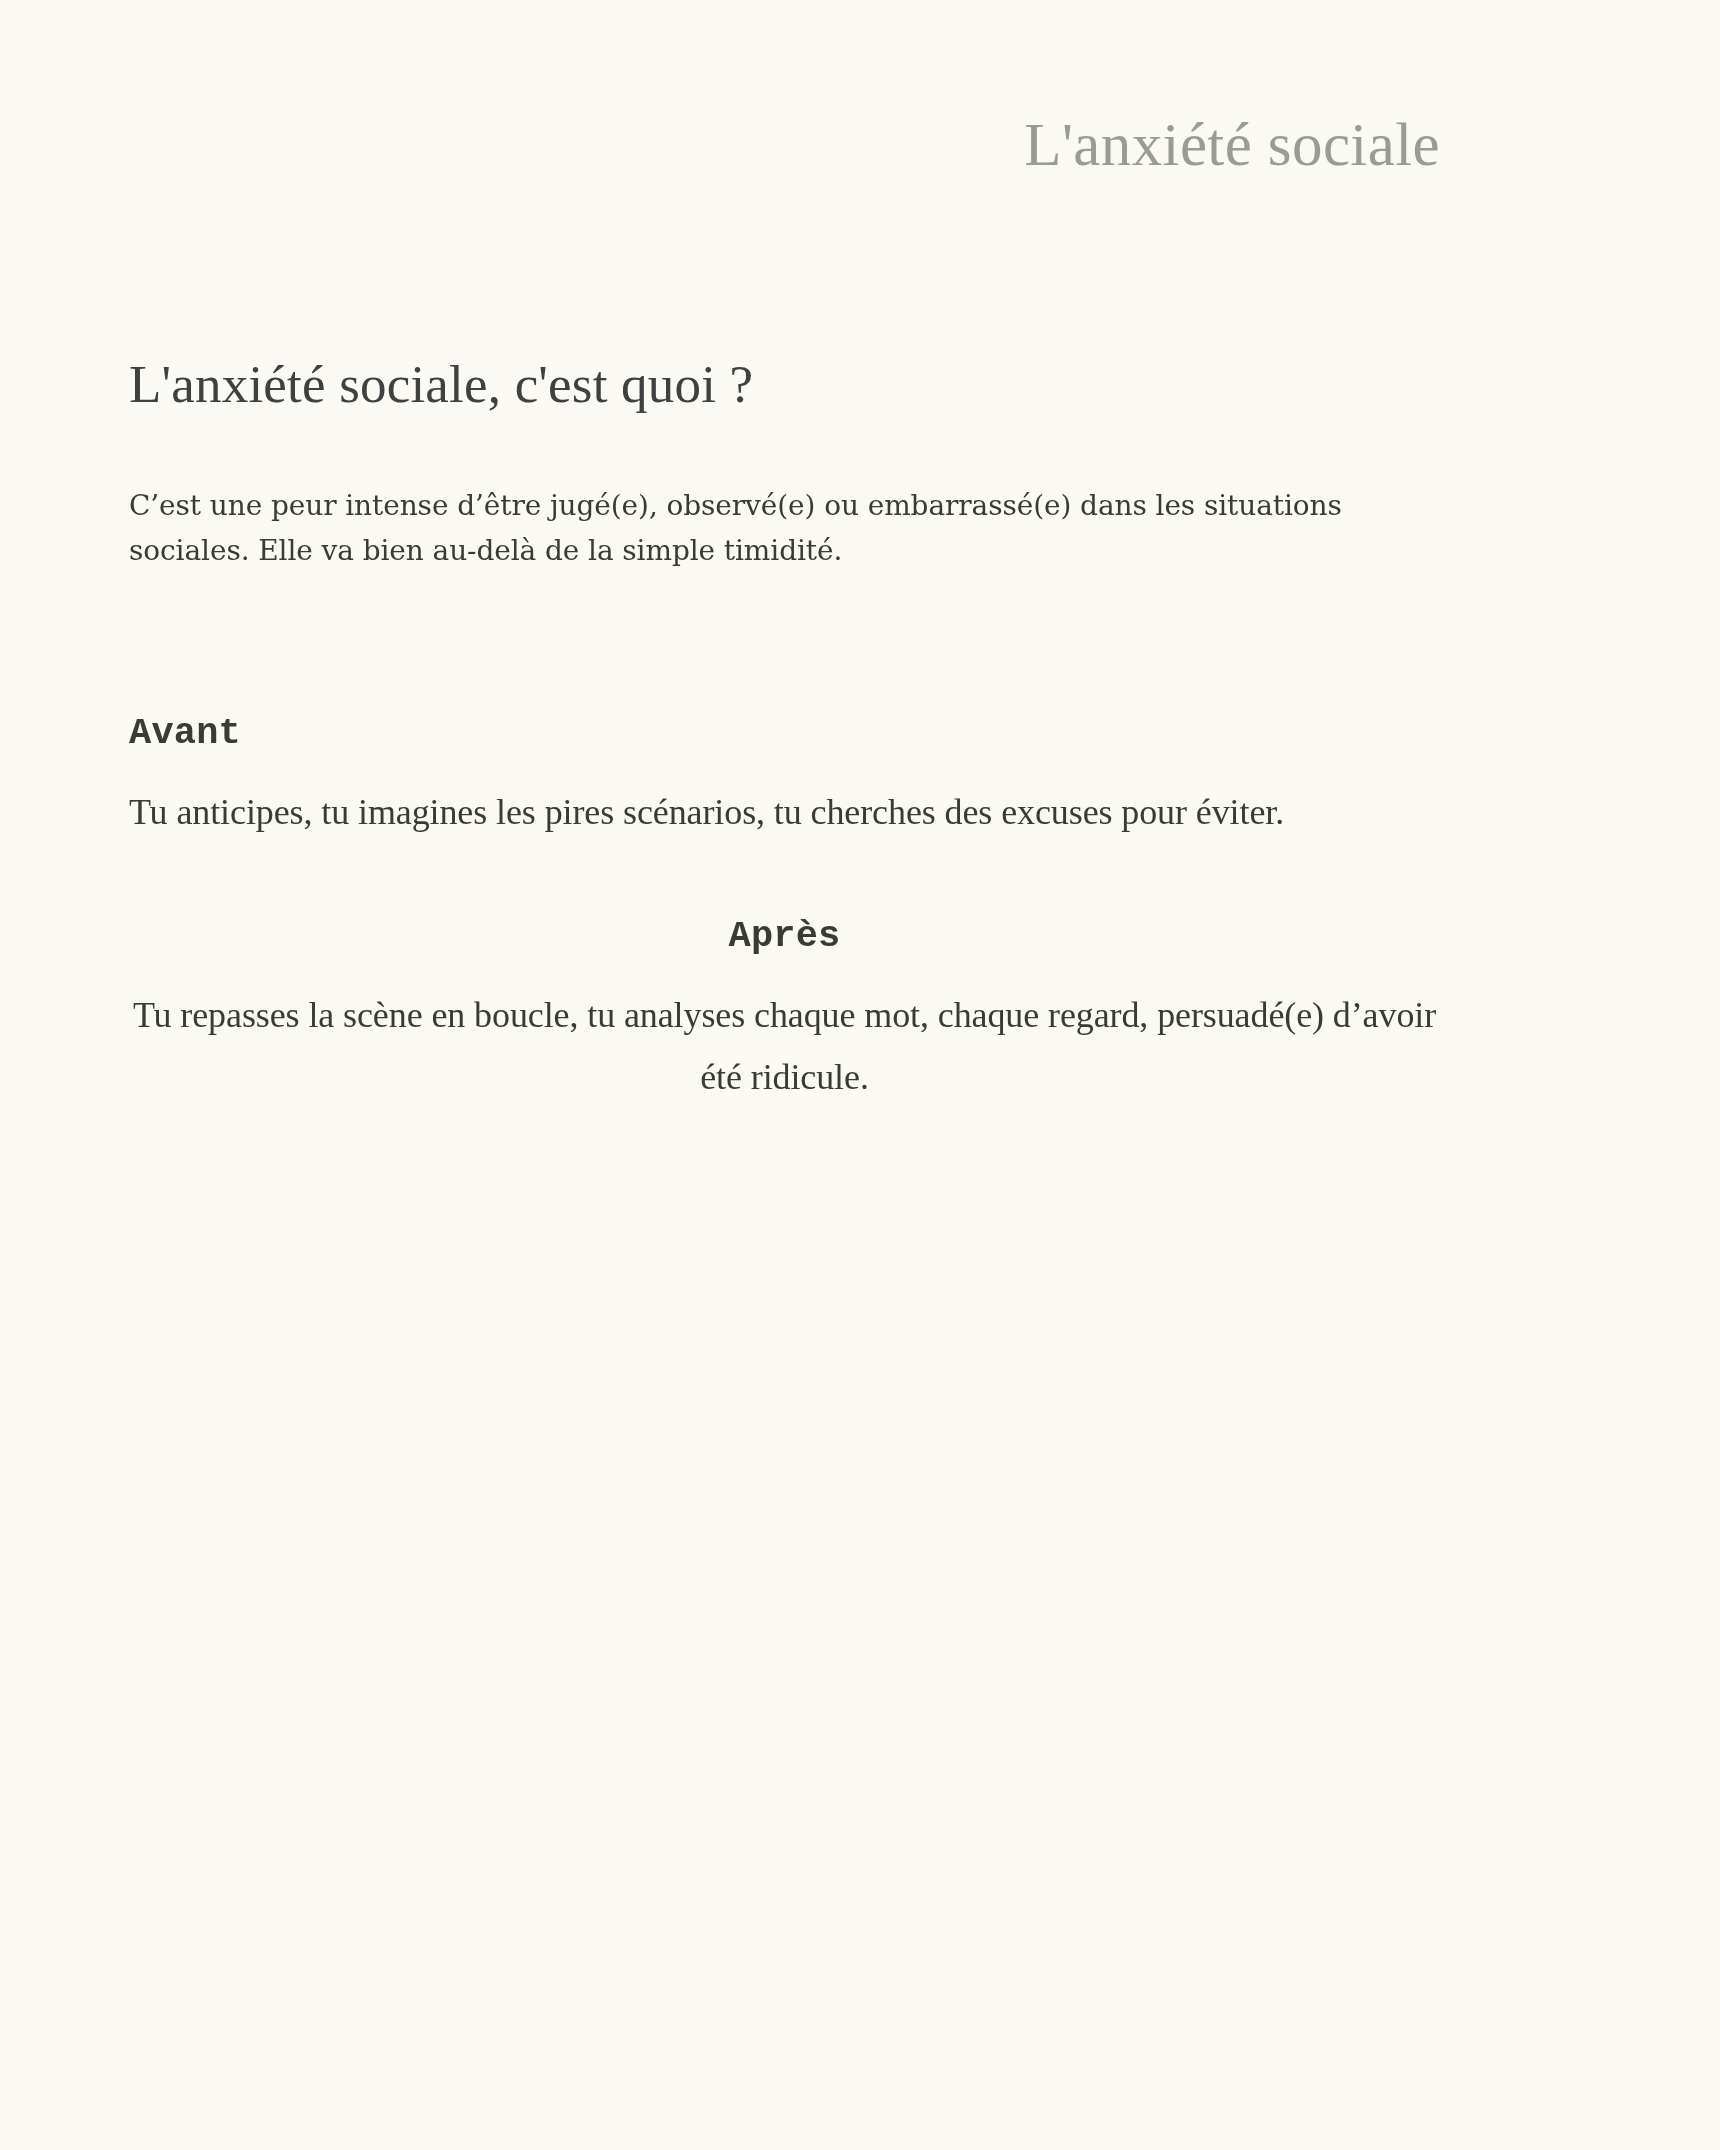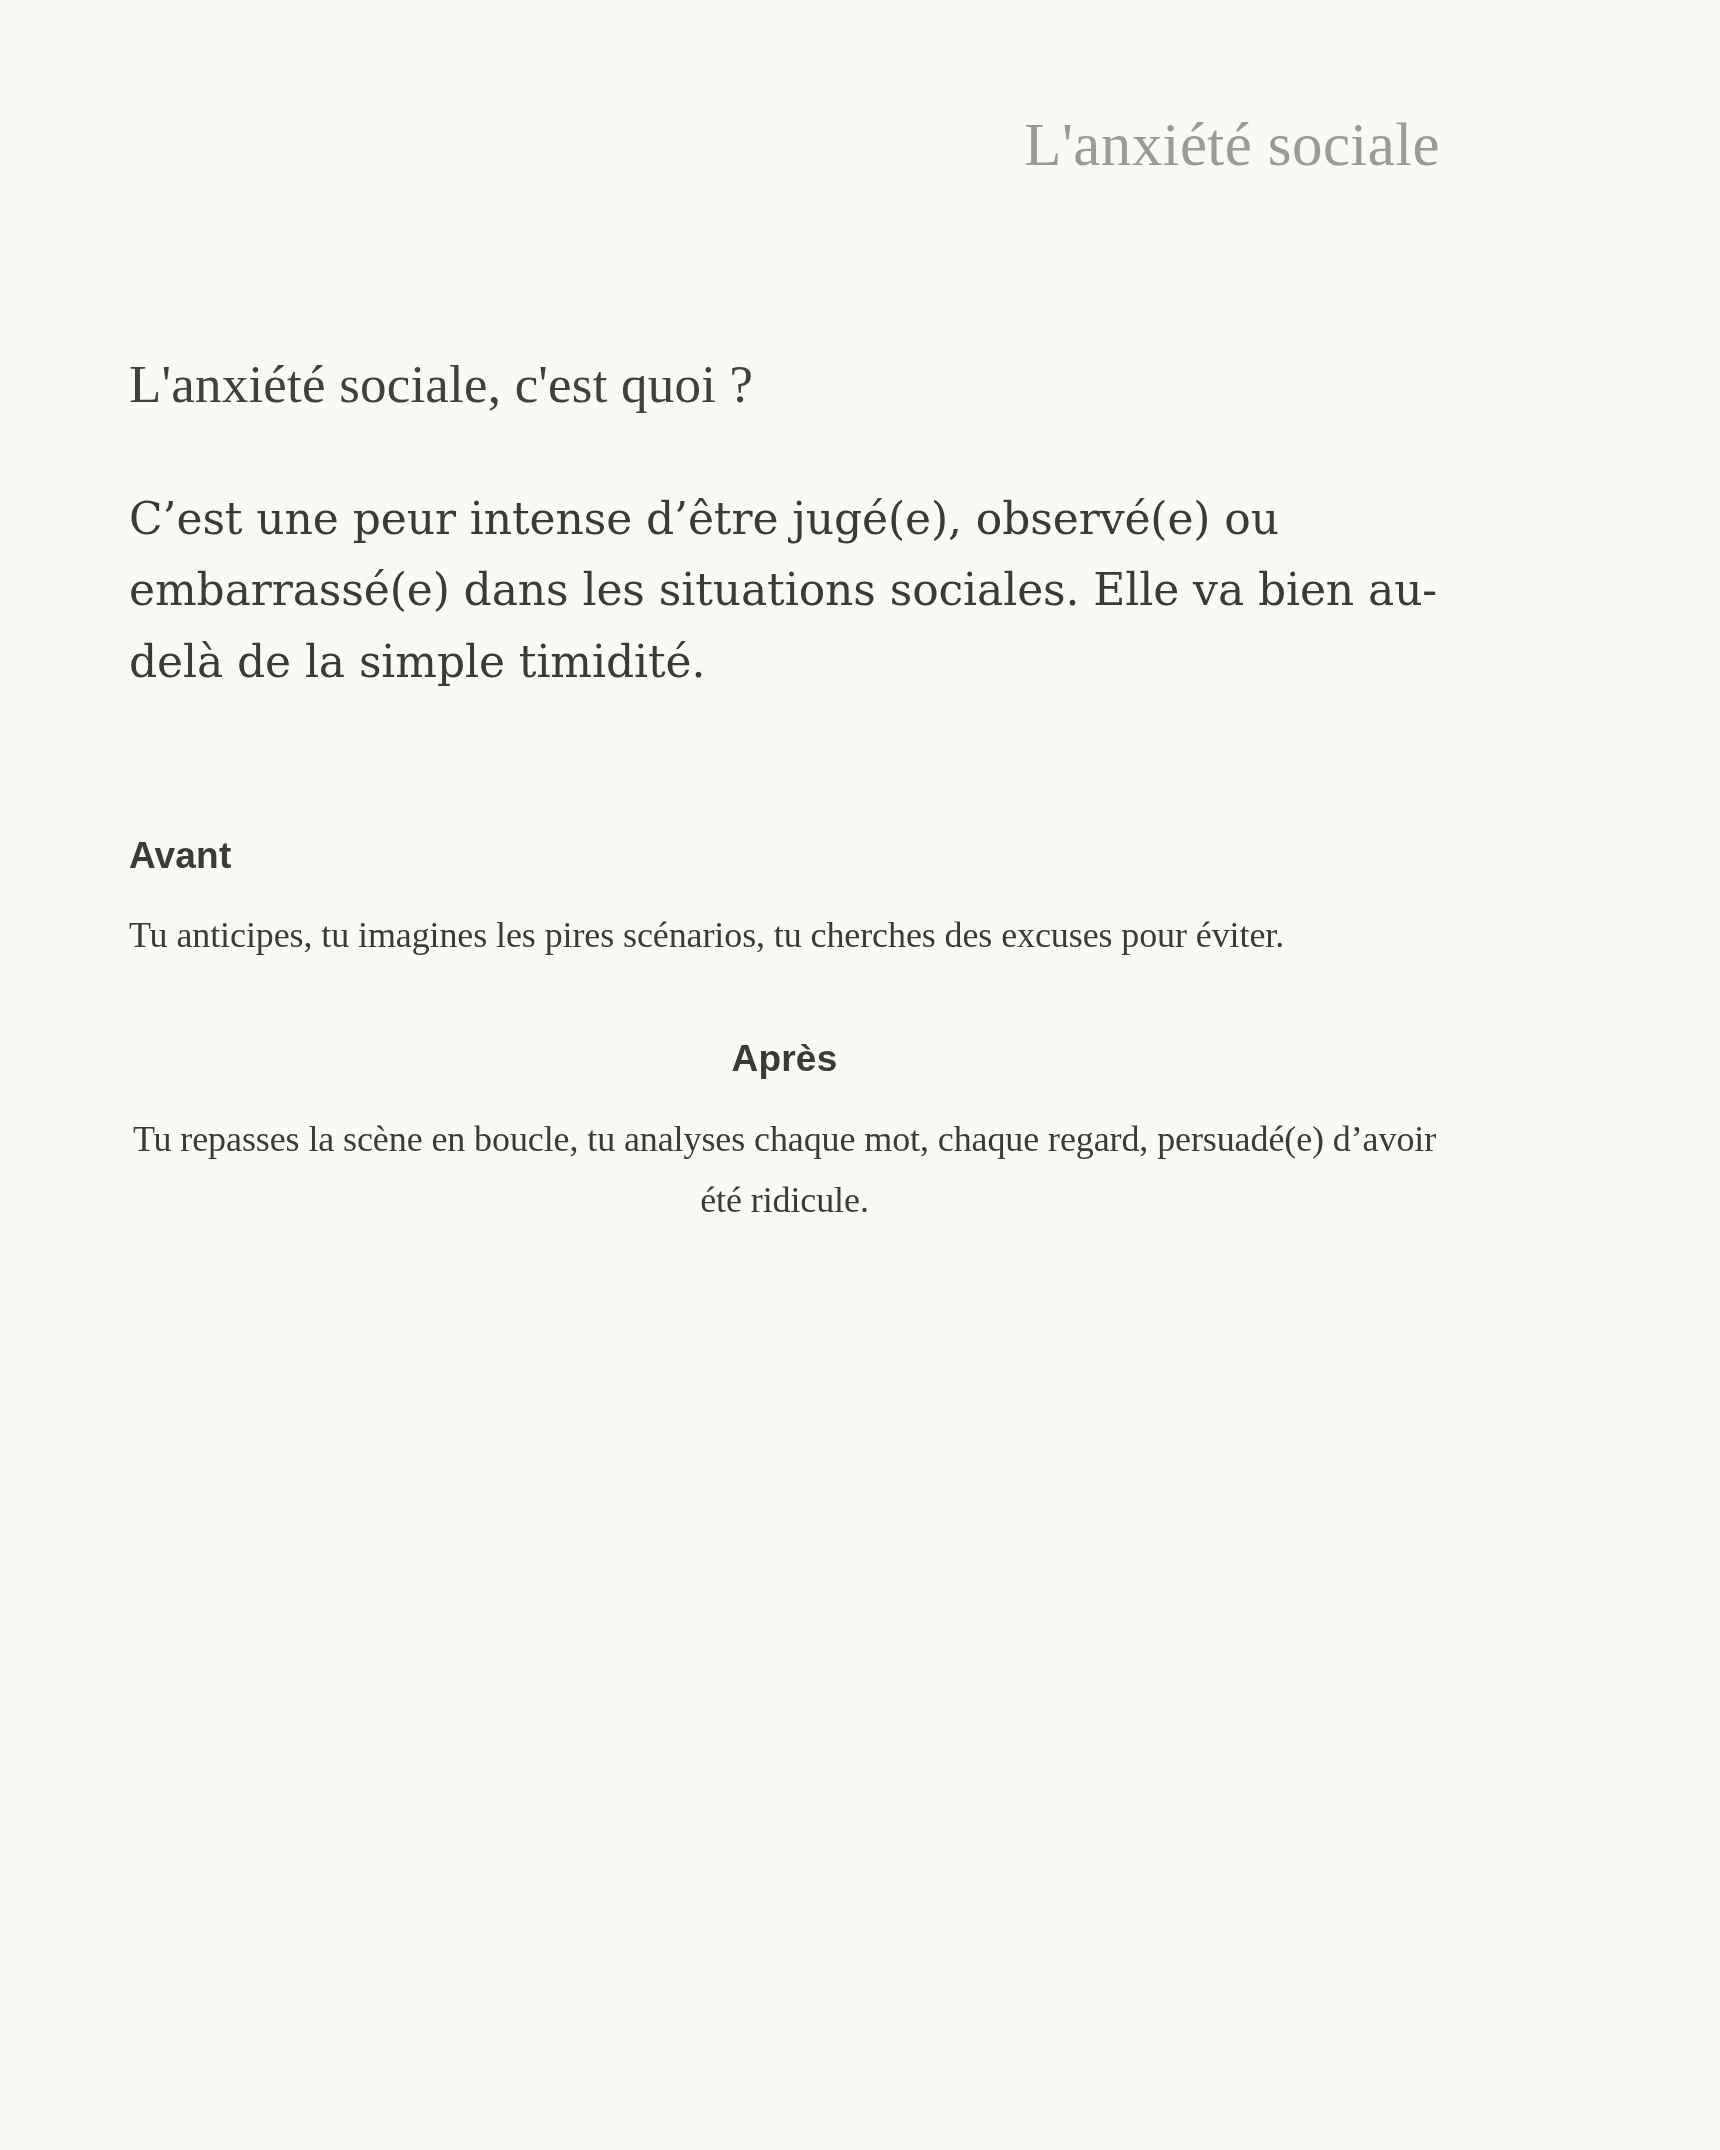--- a/index.html
+++ b/index.html
@@ -53,21 +53,21 @@
     font-size: 53px;
     font-weight: 400;
     letter-spacing: 0.2px;
     color: #404040;
     margin: 0 0 69px 0;
     line-height: 1.12;
   }
 
   .lede {
     font-family: "DejaVu Serif", "Liberation Serif", serif;
-    font-size: 44px;
+    font-size: 28px;
     font-weight: 400;
     color: #3b3b36;
     line-height: 1.62;
     margin: 0;
     max-width: 1498px;
     letter-spacing: -0.1px;
   }
 
   .phases {
     margin-top: 137px;
@@ -76,21 +76,21 @@
   .phase {
     margin-bottom: 70px;
   }
 
   .phase:last-child {
     margin-bottom: 0;
     text-align: center;
   }
 
   .phase-title {
-    font-family: Liberation Sans, sans-serif;
+    font-family: Liberation Mono, monospace;
     font-size: 37px;
     font-weight: 700;
     color: #3b3b36;
     margin: 0 0 27px 0;
     line-height: 1.2;
     letter-spacing: 0.2px;
   }
 
   .phase-text {
     font-family: Liberation Serif, serif;

